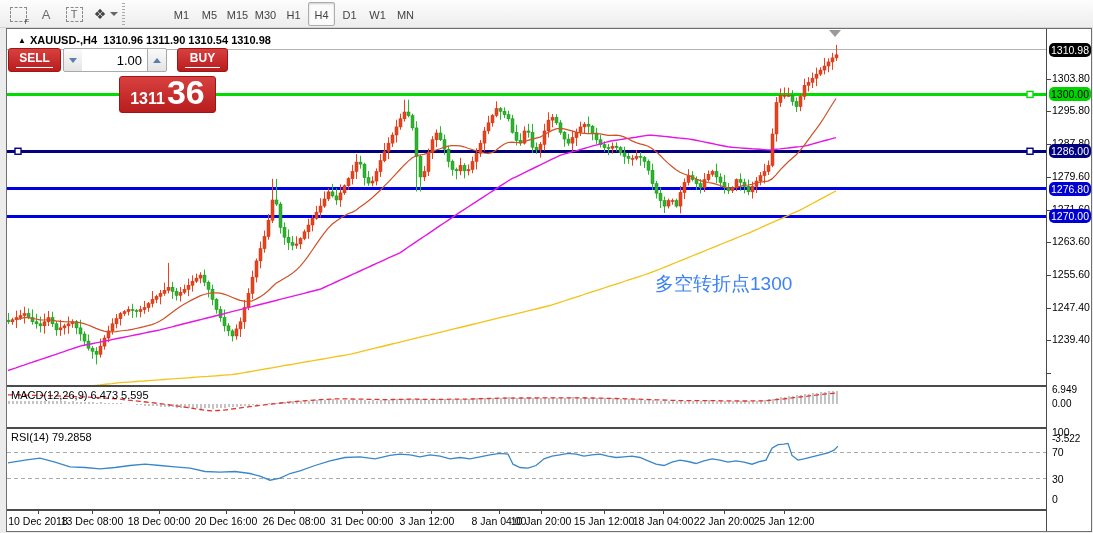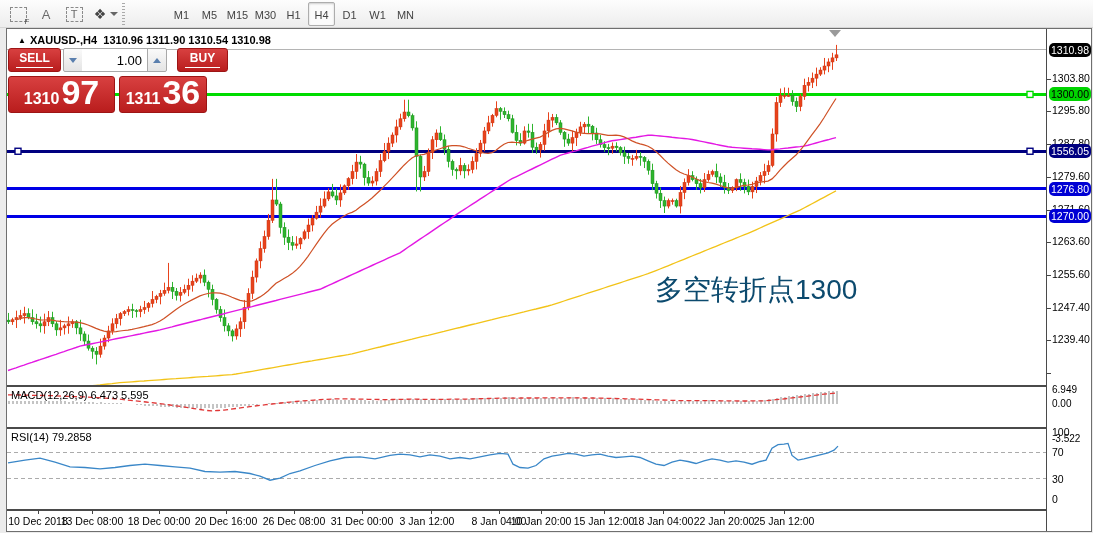--- a/index.html
+++ b/index.html
@@ -25,21 +25,21 @@
 
   
   .frame { position:absolute; left:7px; top:29px; width:1084px; height:502px;
            background:#fff; outline:1px solid #6f6f6f; }
   .frame svg { position:absolute; left:0; }
   .sep { position:absolute; left:0; width:1084px; height:2px; background:#4a4a4a; cursor:row-resize; }
 
   .chart-title { position:absolute; left:11px; top:5px; font-size:11px; font-weight:bold; color:#000; }
   .chart-title .tri { font-size:8px; margin-right:4px; vertical-align:1px; }
 
-  .annotation { position:absolute; left:648px; top:242px; font-size:28px; color:#0c4a6e; white-space:nowrap; }
+  .annotation { position:absolute; left:648px; top:242px; font-size:19px; color:#3b82f6; white-space:nowrap; }
 
   .shift-tri { position:absolute; left:822px; top:1px; width:0; height:0;
                border-left:6px solid transparent; border-right:6px solid transparent;
                border-top:7px solid #9a9a9a; cursor:pointer; }
 
   
   .trade { position:absolute; left:1px; top:19px; width:220px; height:64px; }
   .t-red { background:linear-gradient(#d84040,#b91d1d); color:#fff; border-radius:3px;
            border:1px solid #9d1515; cursor:pointer; }
   .btn-sell { position:absolute; left:0; top:0; width:53px; height:24px; font-size:12px; font-weight:bold;
@@ -54,21 +54,21 @@
   .tri-up { width:0;height:0;border-left:4px solid transparent;border-right:4px solid transparent;border-bottom:5px solid #5a7fae; }
   .tri-dn { width:0;height:0;border-left:4px solid transparent;border-right:4px solid transparent;border-top:5px solid #5a7fae; }
   .vol { position:absolute; left:74px; top:0; width:66px; height:24px; border:1px solid #a9a9a9;
          border-left:none; border-right:none; background:#fff; font-size:13px; text-align:right;
          padding-right:6px; font-family:"Liberation Sans",sans-serif; }
   .price-box { position:absolute; top:28px; height:37px; display:flex; align-items:flex-end;
                justify-content:center; padding-bottom:3px; }
   .price-box .small { font-size:16px; font-weight:bold; line-height:1; margin-right:2px; margin-bottom:2px; }
   .price-box .big   { font-size:34px; font-weight:bold; line-height:1; }
   .pb-sell { left:0; width:107px; }
-  .pb-buy  { left:111px; width:88px; }
+  .pb-buy  { left:111px; width:97px; }
 
   
   .ind-label { position:absolute; left:4px; top:2px; font-size:11px; color:#000; z-index:3; }
 
   
   .price-axis { position:absolute; left:1039px; top:0; width:45px; height:502px;
                 background:#fff; border-left:1px solid #4a4a4a; cursor:ns-resize; z-index:2; }
   .ptick { position:absolute; left:5px; font-size:10.5px; color:#000; }
   .pmark { position:absolute; left:0; width:4px; height:1px; background:#444; }
   .badge { position:absolute; left:2px; width:42px; height:14px; font-size:10.5px; text-align:center;
@@ -576,24 +576,20 @@
         <span class="tri-dn"></span>
       </div>
     <input class="vol" value="1.00" style="">
     <div class="spin up">
         <span class="tri-up"></span>
       </div>
     <div class="t-red btn-buy">
       <span>BUY</span>
       <div class="ul-line"></div>
     </div>
-    <div class="t-red price-box pb-sell">
-      <span class="small">1310</span>
-      <span class="big">97</span>
-    </div>
     <div class="t-red price-box pb-buy">
       <span class="small">1311</span>
       <span class="big">36</span>
     </div>
   </div>
 
   <div class="annotation">多空转折点1300</div>
 
   <div class="sep" style="top:356px"></div>
 
@@ -872,21 +868,21 @@
       <div class="pmark" style="top: 343.936px;"></div>
       <div class="ptick" style="top: 336.936px; margin-left: 44px;">1231.40</div>
       <div class="ptick" style="top: 355.102px; font-size: 10px;">6.949</div>
       <div class="ptick" style="top: 369px; font-size: 10px;">0.00</div>
       <div class="ptick" style="top: 376.044px; font-size: 10px; margin-top: 28px;">-3.522</div>
       <div class="ptick" style="top: 397px;">100</div>
       <div class="ptick" style="top: 417.1px;">70</div>
       <div class="ptick" style="top: 443.9px;">30</div>
       <div class="ptick" style="top: 464px;">0</div>
       <div class="badge" style="top: 58.42px; background: rgb(0, 212, 0); color: rgb(0, 0, 0);">1300.00</div>
-      <div class="badge" style="top: 115.26px; background: rgb(0, 0, 128); color: rgb(255, 255, 255);">1556.05</div>
+      <div class="badge" style="top: 115.26px; background: rgb(0, 0, 128); color: rgb(255, 255, 255);">1286.00</div>
       <div class="badge" style="top: 152.612px; background: rgb(0, 0, 212); color: rgb(255, 255, 255);">1276.80</div>
       <div class="badge" style="top: 180.22px; background: rgb(0, 0, 212); color: rgb(255, 255, 255);">1270.00</div>
       <div class="badge" style="top: 13.8412px; background: rgb(0, 0, 0); color: rgb(255, 255, 255);">1310.98</div>
     </div>
 </div>
 
 <div class="thermo">
   <div class="tube"></div>
   <div class="fill"></div>
   <div class="bulb"></div>

